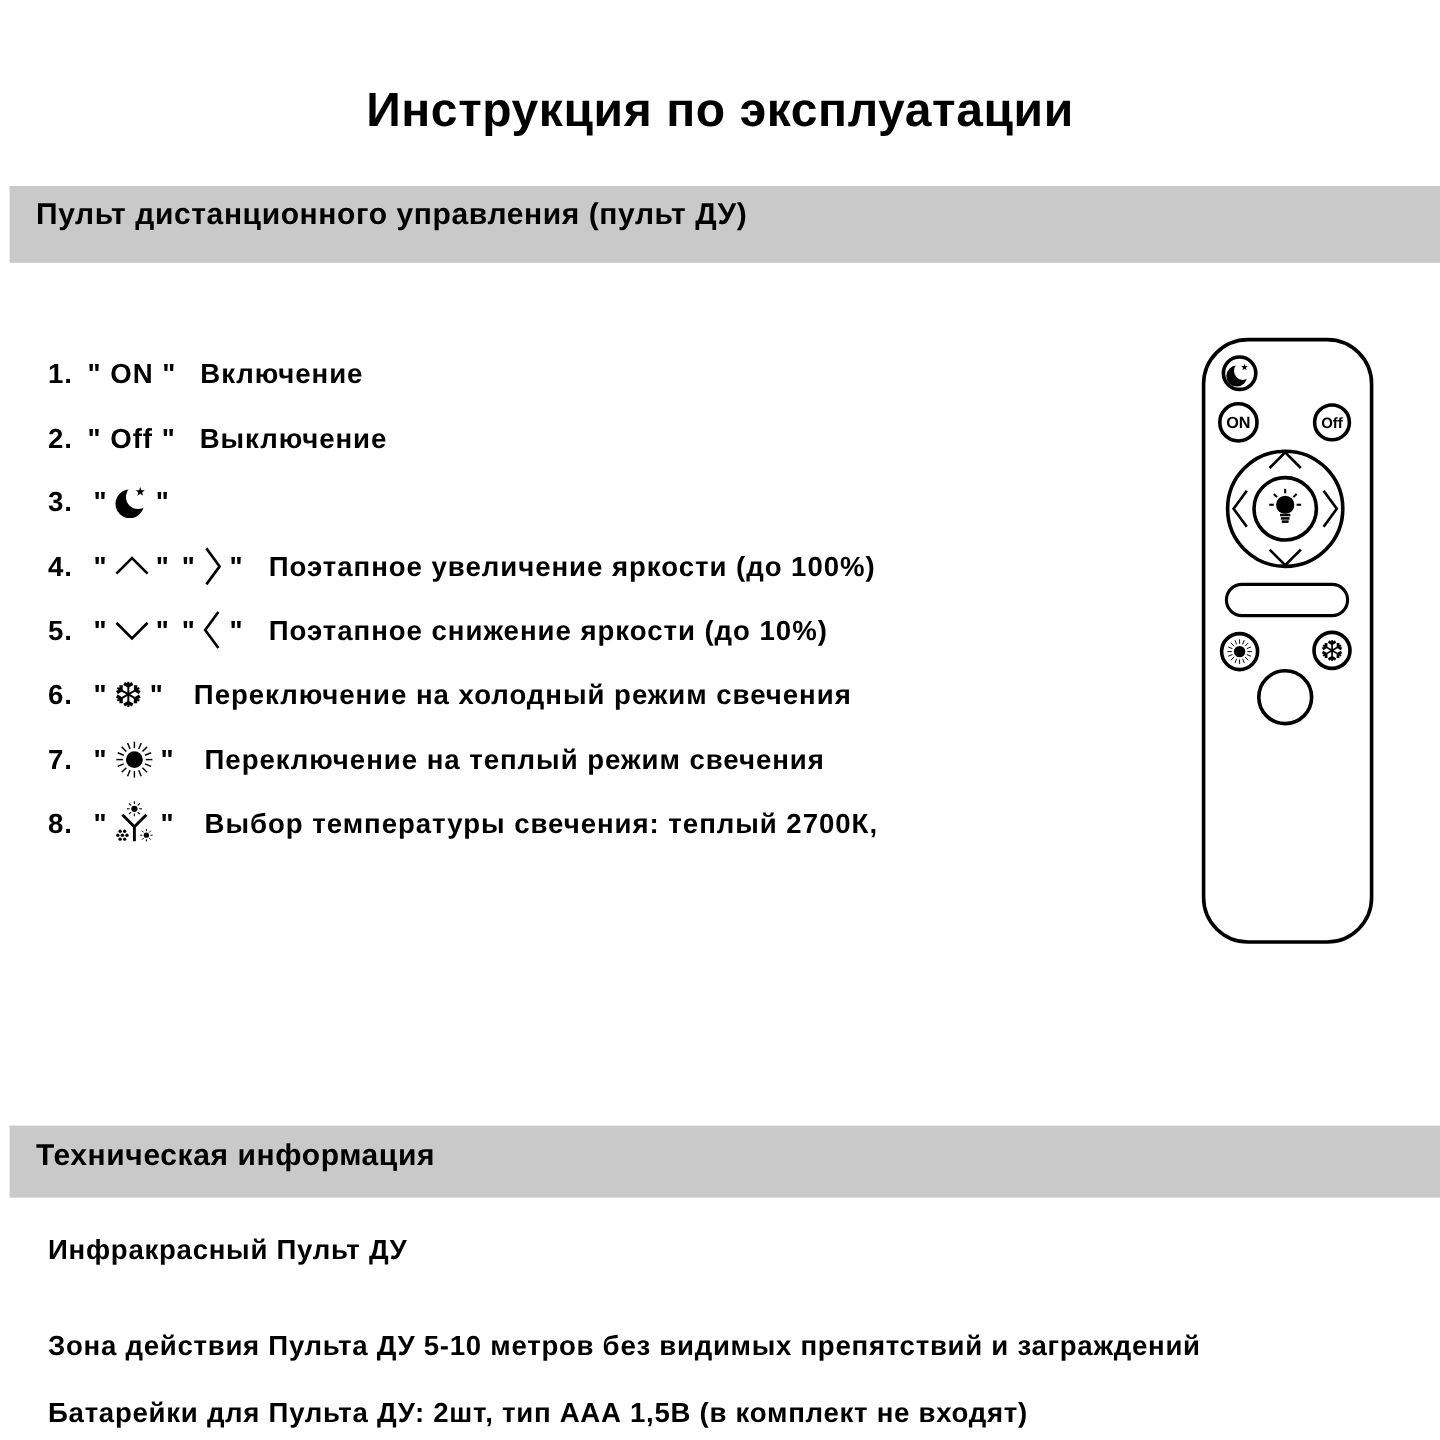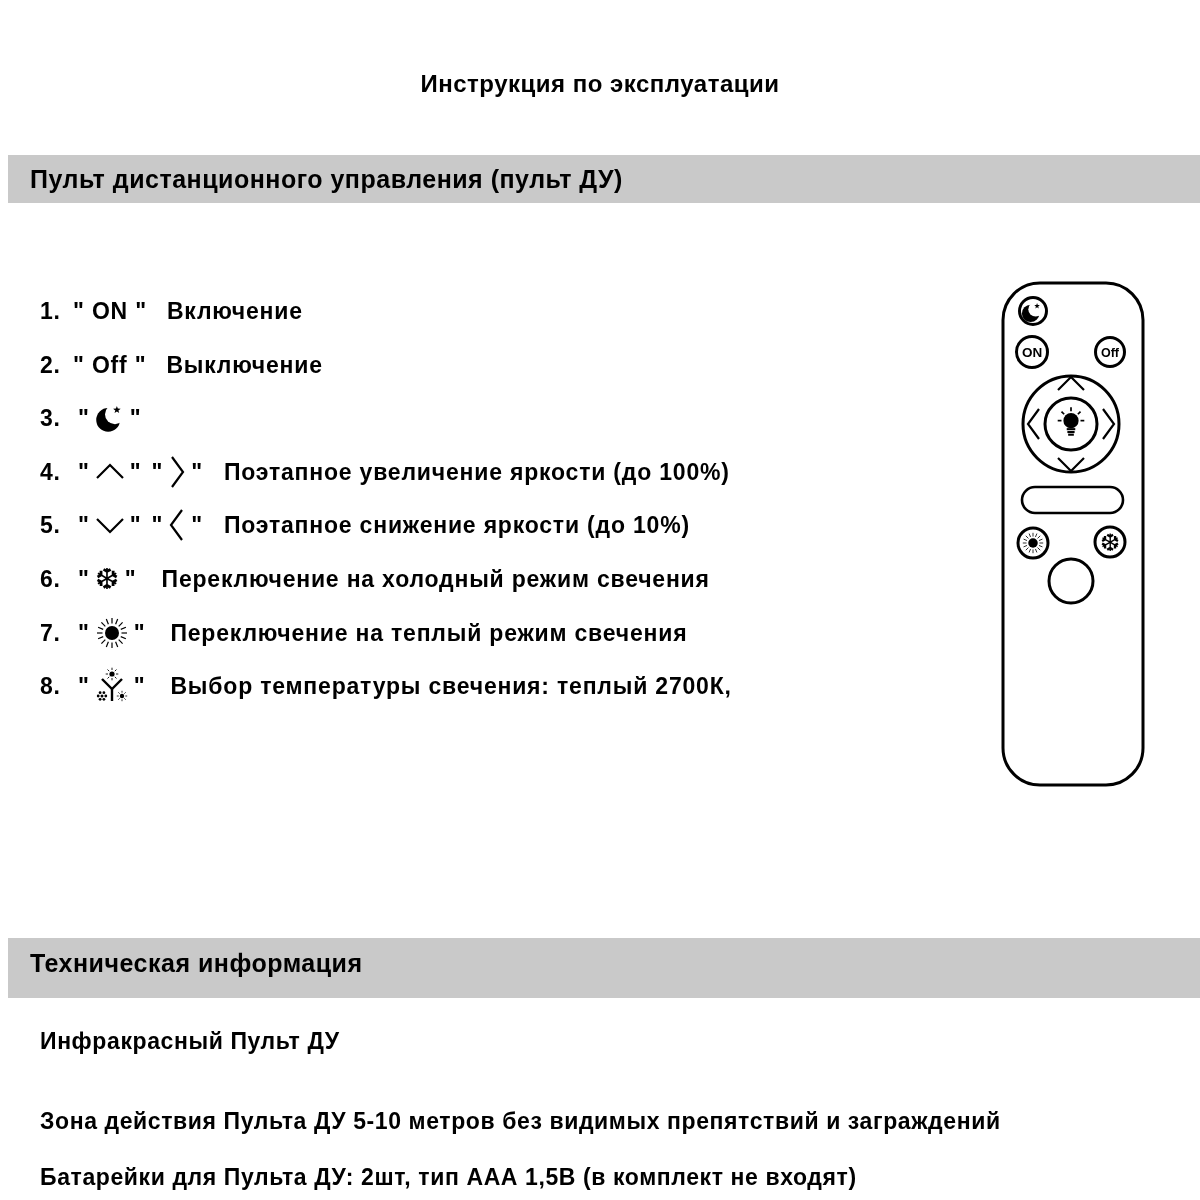--- a/index.html
+++ b/index.html
@@ -4,24 +4,24 @@
 <style>
   html,body{margin:0;padding:0;}
   body{
     width:1200px;height:1200px;position:relative;background:#ffffff;
     font-family:"Liberation Sans", sans-serif;color:#000;overflow:hidden;
     font-weight:bold;
   }
   .abs{position:absolute;}
   .title{
     left:0;top:70px;width:1200px;text-align:center;
-    font-size:24px;letter-spacing:0.5px;
+    font-size:40px;letter-spacing:0.5px;
   }
   .bar{
-    left:8px;right:0;height:48px;background:#c9c9c9;
+    left:8px;right:0;height:64px;background:#c9c9c9;
     font-size:25px;letter-spacing:0.5px;line-height:49px;padding-left:22px;
   }
   .li{
     left:40px;height:30px;display:flex;align-items:center;
     font-size:23px;letter-spacing:0.8px;line-height:30px;white-space:nowrap;
   }
   .li .num{width:33px;flex:0 0 auto;}
   .li .q{margin:0 5px;}
   .li .pre{white-space:pre;}
   .li .lbl{margin-left:20px;}

